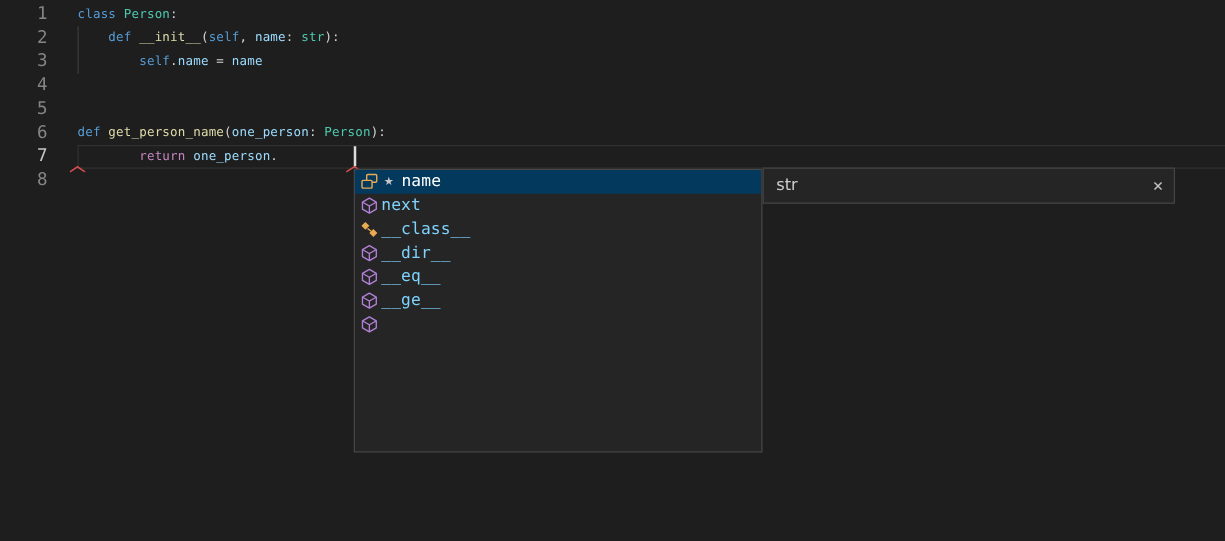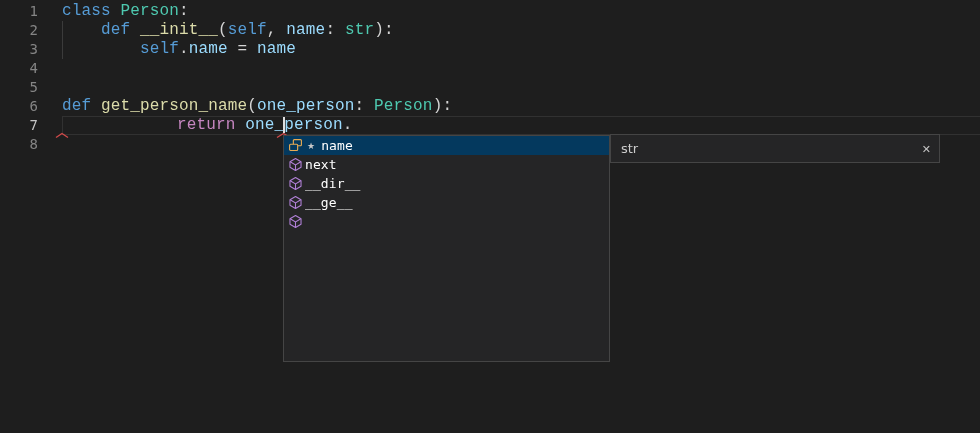--- a/index.html
+++ b/index.html
@@ -10,38 +10,38 @@
   }
   .editor{position:absolute;inset:0;}
   .gutter-num{
     position:absolute;left:0;width:38px;height:19px;
     text-align:right;font-size:14px;line-height:19px;color:#858585;
     user-select:none;
   }
   .gutter-num.active{color:#c6c6c6;}
   .code-line{
     position:absolute;left:62px;height:19px;
-    font-size:16px;line-height:19px;letter-spacing:0.15px;white-space:pre;font-family:Liberation Mono, monospace;
+    font-size:10px;line-height:19px;letter-spacing:0.15px;white-space:pre;
   }
   .indent-guide{position:absolute;left:62px;top:21px;width:1px;height:38px;background:#3b3b3b;}
   .current-line{
     position:absolute;left:62px;top:116px;width:918px;height:19px;
     border-top:1px solid #313131;border-bottom:1px solid #313131;border-left:1px solid #313131;
     box-sizing:border-box;z-index:1;
   }
   .cursor{position:absolute;left:283px;top:117px;width:2px;height:16px;background:#dedede;z-index:2;}
   .squiggle{position:absolute;z-index:1;}
   .suggest{
     position:absolute;left:283px;top:135px;width:327px;height:227px;
     background:#252526;border:1px solid #454545;box-sizing:border-box;
     overflow:hidden;z-index:5;
   }
   .suggest-row{
     display:flex;align-items:center;height:19px;padding-left:3px;
-    font-size:13px;letter-spacing:0.1px;color:#ffffff;cursor:pointer;white-space:pre;
+    font-size:13px;letter-spacing:0.1px;color:#7dd3fc;cursor:pointer;white-space:pre;
   }
   .suggest-row.selected{background:#04395e;color:#ffffff;}
   .suggest-row .icon{
     width:16px;height:16px;flex:0 0 16px;margin-right:2px;
     display:flex;align-items:center;justify-content:center;
   }
   .star{
     font-family:"DejaVu Sans",sans-serif;font-size:9px;color:#c8c8c8;
     margin:0 6px 0 2px;
   }
@@ -73,21 +73,21 @@
       <div class="gutter-num active" style="top: 116px;">7</div>
       <div class="gutter-num" style="top: 135px;">8</div>
     </div>
   <div id="code">
       <div class="code-line" style="top: 2px;"><span style="color: rgb(86, 156, 214);">class</span><span style="color: rgb(212, 212, 212);"> </span><span style="color: rgb(78, 201, 176);">Person</span><span style="color: rgb(212, 212, 212);">:</span></div>
       <div class="code-line" style="top: 21px;"><span style="color: rgb(212, 212, 212);">    </span><span style="color: rgb(86, 156, 214);">def</span><span style="color: rgb(212, 212, 212);"> </span><span style="color: rgb(220, 220, 170);">__init__</span><span style="color: rgb(212, 212, 212);">(</span><span style="color: rgb(86, 156, 214);">self</span><span style="color: rgb(212, 212, 212);">, </span><span style="color: rgb(156, 220, 254);">name</span><span style="color: rgb(212, 212, 212);">: </span><span style="color: rgb(78, 201, 176);">str</span><span style="color: rgb(212, 212, 212);">):</span></div>
       <div class="code-line" style="top: 40px;"><span style="color: rgb(212, 212, 212);">        </span><span style="color: rgb(86, 156, 214);">self</span><span style="color: rgb(212, 212, 212);">.</span><span style="color: rgb(156, 220, 254);">name</span><span style="color: rgb(212, 212, 212);"> = </span><span style="color: rgb(156, 220, 254);">name</span></div>
       <div class="code-line" style="top: 59px;"></div>
       <div class="code-line" style="top: 78px;"></div>
       <div class="code-line" style="top: 97px;"><span style="color: rgb(86, 156, 214);">def</span><span style="color: rgb(212, 212, 212);"> </span><span style="color: rgb(220, 220, 170);">get_person_name</span><span style="color: rgb(212, 212, 212);">(</span><span style="color: rgb(156, 220, 254);">one_person</span><span style="color: rgb(212, 212, 212);">: </span><span style="color: rgb(78, 201, 176);">Person</span><span style="color: rgb(212, 212, 212);">):</span></div>
-      <div class="code-line" style="top: 116px; padding-left: 37px;"><span style="color: rgb(212, 212, 212);">        </span><span style="color: rgb(197, 134, 192);">return</span><span style="color: rgb(212, 212, 212);"> </span><span style="color: rgb(156, 220, 254);">one_person</span><span style="color: rgb(212, 212, 212);">.</span></div>
+      <div class="code-line" style="top: 116px;"><span style="color: rgb(212, 212, 212);">        </span><span style="color: rgb(197, 134, 192);">return</span><span style="color: rgb(212, 212, 212);"> </span><span style="color: rgb(156, 220, 254);">one_person</span><span style="color: rgb(212, 212, 212);">.</span></div>
       <div class="code-line" style="top: 135px;"></div>
     </div>
 
   <div class="indent-guide"></div>
   <div class="current-line"></div>
   <div class="cursor"></div>
 
   <svg class="squiggle" style="left:55px;top:132px;" width="14" height="7" viewBox="0 0 14 7">
     <path d="M1 5.5 L7 1.5 L13 5.5" fill="none" stroke="#cf4a4a" stroke-width="1.4"></path>
   </svg>
@@ -98,23 +98,32 @@
   <div class="suggest" id="suggest">
       <div class="suggest-row selected"><span class="icon"><svg width="15" height="15" viewBox="0 0 16 16">
             <rect x="5.7" y="1.7" width="8.6" height="6.6" rx="1" fill="none" stroke="#e8ab53" stroke-width="1.2"></rect>
             <rect x="1.7" y="6.7" width="8.6" height="6.6" rx="1" fill="#04395e" stroke="#e8ab53" stroke-width="1.2"></rect>
           </svg></span><span class="star">★</span><span>name</span></div>
       <div class="suggest-row"><span class="icon"><svg width="15" height="15" viewBox="0 0 16 16">
             <path d="M8 1.6 13.9 5v6L8 14.4 2.1 11V5Z" fill="none" stroke="#b180d7" stroke-width="1.15" stroke-linejoin="round"></path>
             <path d="M2.3 5.1 8 8.4l5.7-3.3M8 8.4v5.9" fill="none" stroke="#b180d7" stroke-width="1.15"></path>
           </svg></span><span>next</span></div>
       <div class="suggest-row"><span class="icon"><svg width="15" height="15" viewBox="0 0 16 16">
+            <path d="M4.6 1.6 8 5 4.6 8.4 1.2 5Z" fill="#e8ab53"></path>
+            <path d="M11.4 7.6l3.4 3.4-3.4 3.4L8 11Z" fill="#e8ab53"></path>
+            <path d="M6.4 7.2l3.2 2.4" stroke="#e8ab53" stroke-width="1.2"></path>
+          </svg></span><span>__class__</span></div>
+      <div class="suggest-row"><span class="icon"><svg width="15" height="15" viewBox="0 0 16 16">
             <path d="M8 1.6 13.9 5v6L8 14.4 2.1 11V5Z" fill="none" stroke="#b180d7" stroke-width="1.15" stroke-linejoin="round"></path>
             <path d="M2.3 5.1 8 8.4l5.7-3.3M8 8.4v5.9" fill="none" stroke="#b180d7" stroke-width="1.15"></path>
           </svg></span><span>__dir__</span></div>
+      <div class="suggest-row"><span class="icon"><svg width="15" height="15" viewBox="0 0 16 16">
+            <path d="M8 1.6 13.9 5v6L8 14.4 2.1 11V5Z" fill="none" stroke="#b180d7" stroke-width="1.15" stroke-linejoin="round"></path>
+            <path d="M2.3 5.1 8 8.4l5.7-3.3M8 8.4v5.9" fill="none" stroke="#b180d7" stroke-width="1.15"></path>
+          </svg></span><span>__eq__</span></div>
       <div class="suggest-row"><span class="icon"><svg width="15" height="15" viewBox="0 0 16 16">
             <path d="M8 1.6 13.9 5v6L8 14.4 2.1 11V5Z" fill="none" stroke="#b180d7" stroke-width="1.15" stroke-linejoin="round"></path>
             <path d="M2.3 5.1 8 8.4l5.7-3.3M8 8.4v5.9" fill="none" stroke="#b180d7" stroke-width="1.15"></path>
           </svg></span><span>__ge__</span></div>
       <div class="suggest-row"><span class="icon"><svg width="15" height="15" viewBox="0 0 16 16">
             <path d="M8 1.6 13.9 5v6L8 14.4 2.1 11V5Z" fill="none" stroke="#b180d7" stroke-width="1.15" stroke-linejoin="round"></path>
             <path d="M2.3 5.1 8 8.4l5.7-3.3M8 8.4v5.9" fill="none" stroke="#b180d7" stroke-width="1.15"></path>
           </svg></span></div>
     </div>
 

